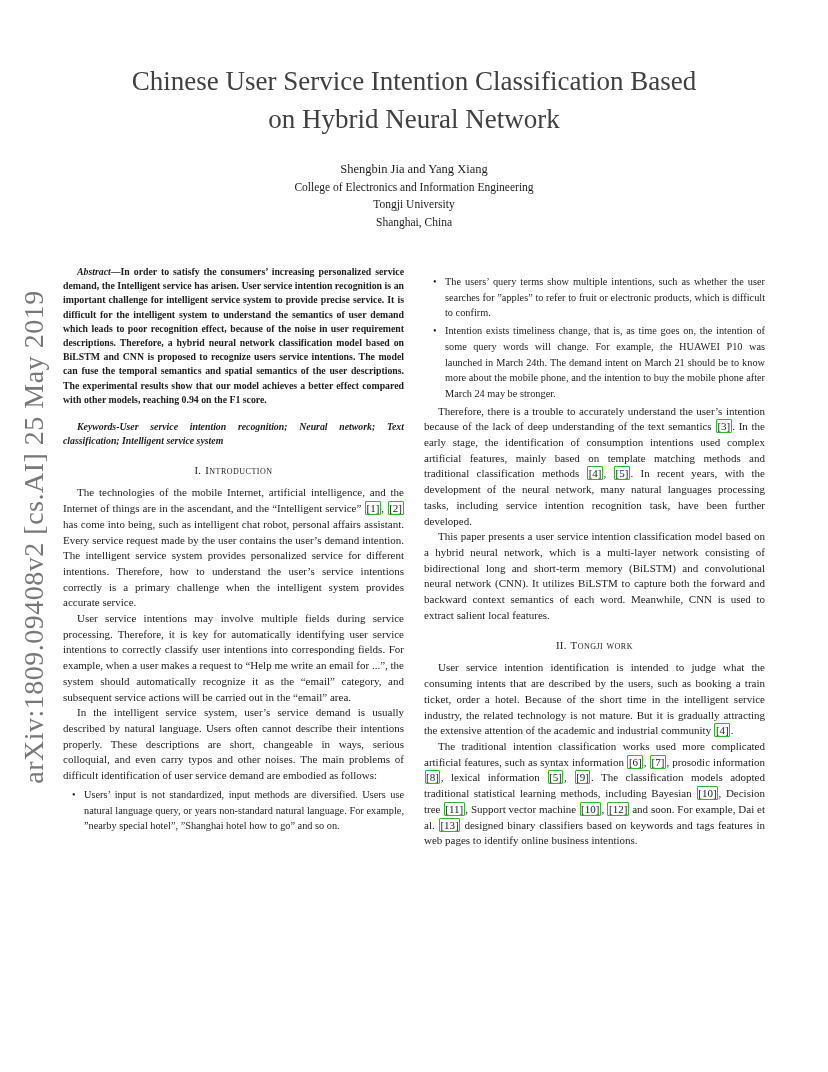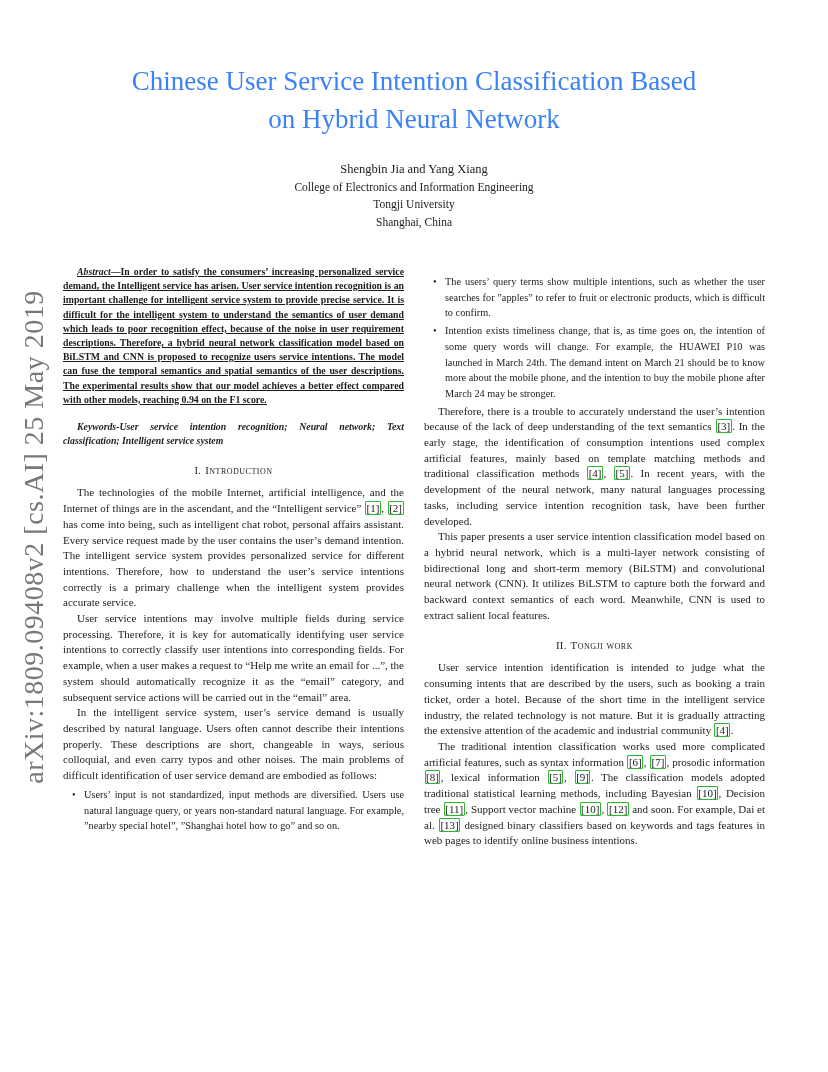--- a/index.html
+++ b/index.html
@@ -20,41 +20,40 @@
     font-size:28px;
     color:#787878;
     letter-spacing:0.5px;
   }
   
   .title-block { margin-top:62px; text-align:center; }
   .title-line {
     font-size:27px;
     line-height:38px;
     font-weight:normal;
-    color:#3b82f6;
+    color:#404040;
   }
   .authors-block { margin-top:23px; text-align:center; line-height:17.5px; }
   .authors-names { font-size:12.5px; }
   .affil-line { font-size:11.5px; }
   
   .columns {
     display:flex;
     gap:20px;
     padding:0 63px;
     margin-top:34px;
   }
   .col { width:341px; }
   .abstract {
     font-size:9.8px;
     line-height:14.2px;
     font-weight:bold;
     text-align:justify;
     text-indent:14px;
     margin:0;
-    text-decoration:underline;
   }
   .seg-italic { font-style:italic; }
   .keywords {
     font-size:9.8px;
     line-height:14.2px;
     font-weight:bold;
     font-style:italic;
     text-align:justify;
     text-indent:14px;
     margin:13px 0 0 0;

